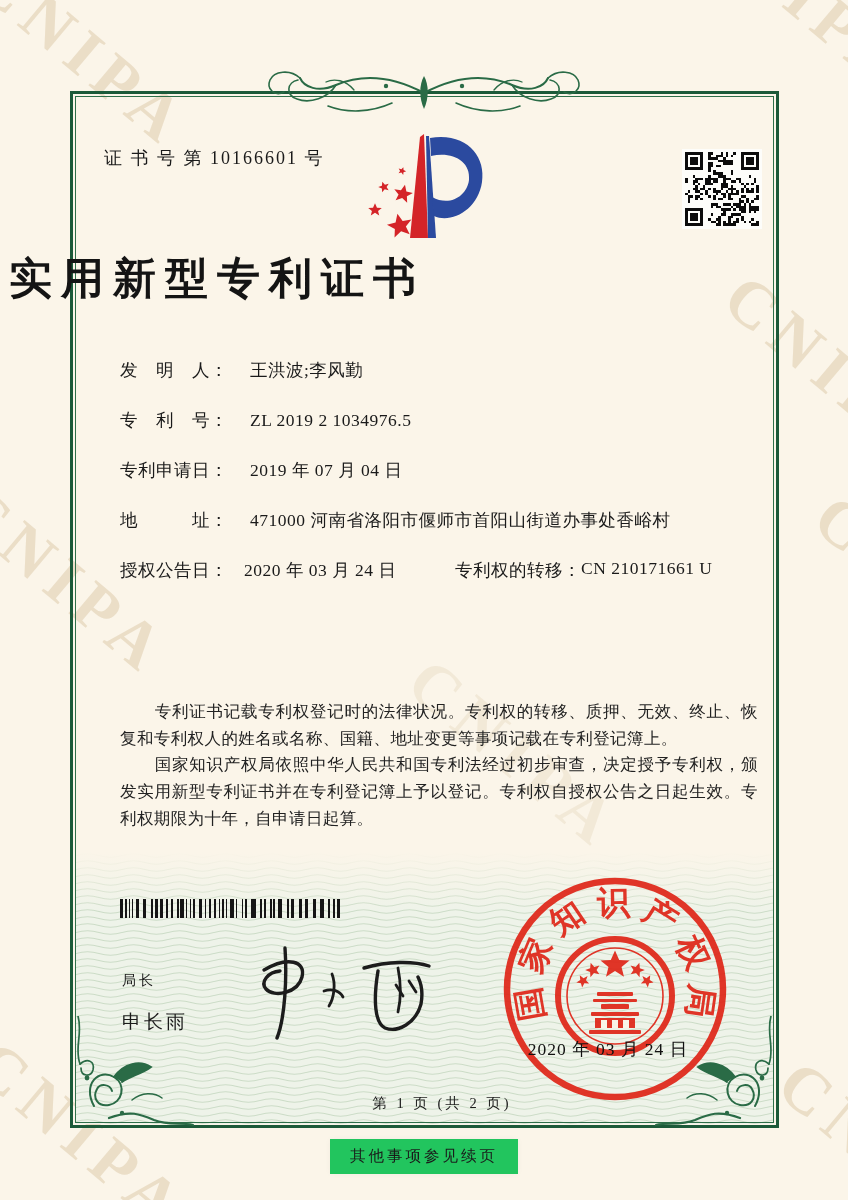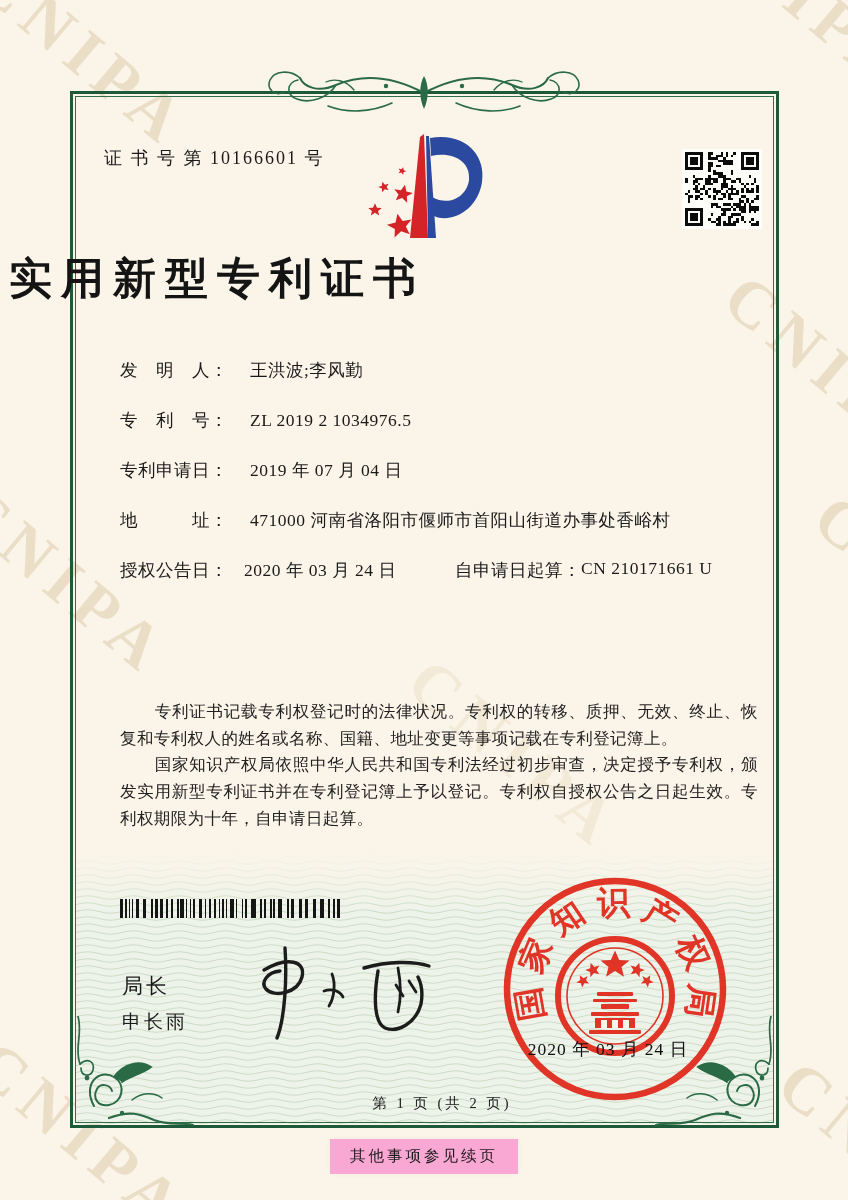--- a/index.html
+++ b/index.html
@@ -68,35 +68,35 @@
   .g-right { display:flex; }
   
   .paras {
     position:absolute; left:120px; top:699px; width:638px; z-index:4;
     font-size:16.5px; line-height:1.62; text-align:justify; color:#222;
   }
   .paras p { text-indent:2.1em; letter-spacing:.4px; }
   
   .barcode { position:absolute; left:120px; top:899px; width:222px; height:19px; z-index:4; }
   .barcode svg { display:block; width:100%; height:100%; }
-  .signer-title { position:absolute; left:122px; top:972px; font-size:21px; letter-spacing:3px; z-index:4; }
+  .signer-title { position:absolute; left:122px; top:972px; font-size:14px; letter-spacing:3px; z-index:4; }
   .signer-name  { position:absolute; left:122px; top:1009px; font-size:19px; letter-spacing:3px; z-index:4; }
   .signature { position:absolute; left:226px; top:938px; width:228px; height:112px; z-index:4; }
   .seal { position:absolute; left:494px; top:868px; width:242px; height:242px; z-index:4; }
   .seal-date {
     position:absolute; left:510px; top:1037px; width:196px; text-align:center;
     font-size:17.5px; letter-spacing:1px; color:#111; z-index:5;
   }
   .page-no {
     position:absolute; left:0; right:0; top:1094px; text-align:center;
     font-size:14.5px; letter-spacing:3px; z-index:4;padding-left:36px;
   }
   .note-box {
     position:absolute; left:50%; transform:translateX(-50%); top:1139px;
-    background:#f9a8d4; padding:7px 20px; font-size:15.5px; letter-spacing:3px;
+    background:#22c55e; padding:7px 20px; font-size:15.5px; letter-spacing:3px;
     z-index:4; box-shadow:0 0 6px rgba(0,0,0,.04);
   }
   .green-stroke { stroke:#2a6b46; fill:none; stroke-linecap:round; }
 </style>
 </head>
 <body>
 
 <div id="page">
 
   <div class="wm" style="left:-44px; top:14px;">CNIPA</div>
@@ -465,21 +465,21 @@
     <div class="frow">
       <span class="flabel">地　　　址：</span>
       <span class="fvalue">471000 河南省洛阳市偃师市首阳山街道办事处香峪村</span>
     </div>
     <div class="grow">
       <span class="g-left">
         <span class="flabel" style="width:auto">授权公告日：</span>
         <span class="fvalue">2020 年 03 月 24 日</span>
       </span>
       <span class="g-right">
-        <span class="flabel" style="width:auto">自申请日起算：</span>
+        <span class="flabel" style="width:auto">专利权的转移：</span>
         <span class="fvalue">CN 210171661 U</span>
       </span>
     </div>
   </div>
 
   <div class="paras">
     <p>专利证书记载专利权登记时的法律状况。专利权的转移、质押、无效、终止、恢复和专利权人的姓名或名称、国籍、地址变更等事项记载在专利登记簿上。</p>
     <p>国家知识产权局依照中华人民共和国专利法经过初步审查，决定授予专利权，颁发实用新型专利证书并在专利登记簿上予以登记。专利权自授权公告之日起生效。专利权期限为十年，自申请日起算。</p>
   </div>
 

